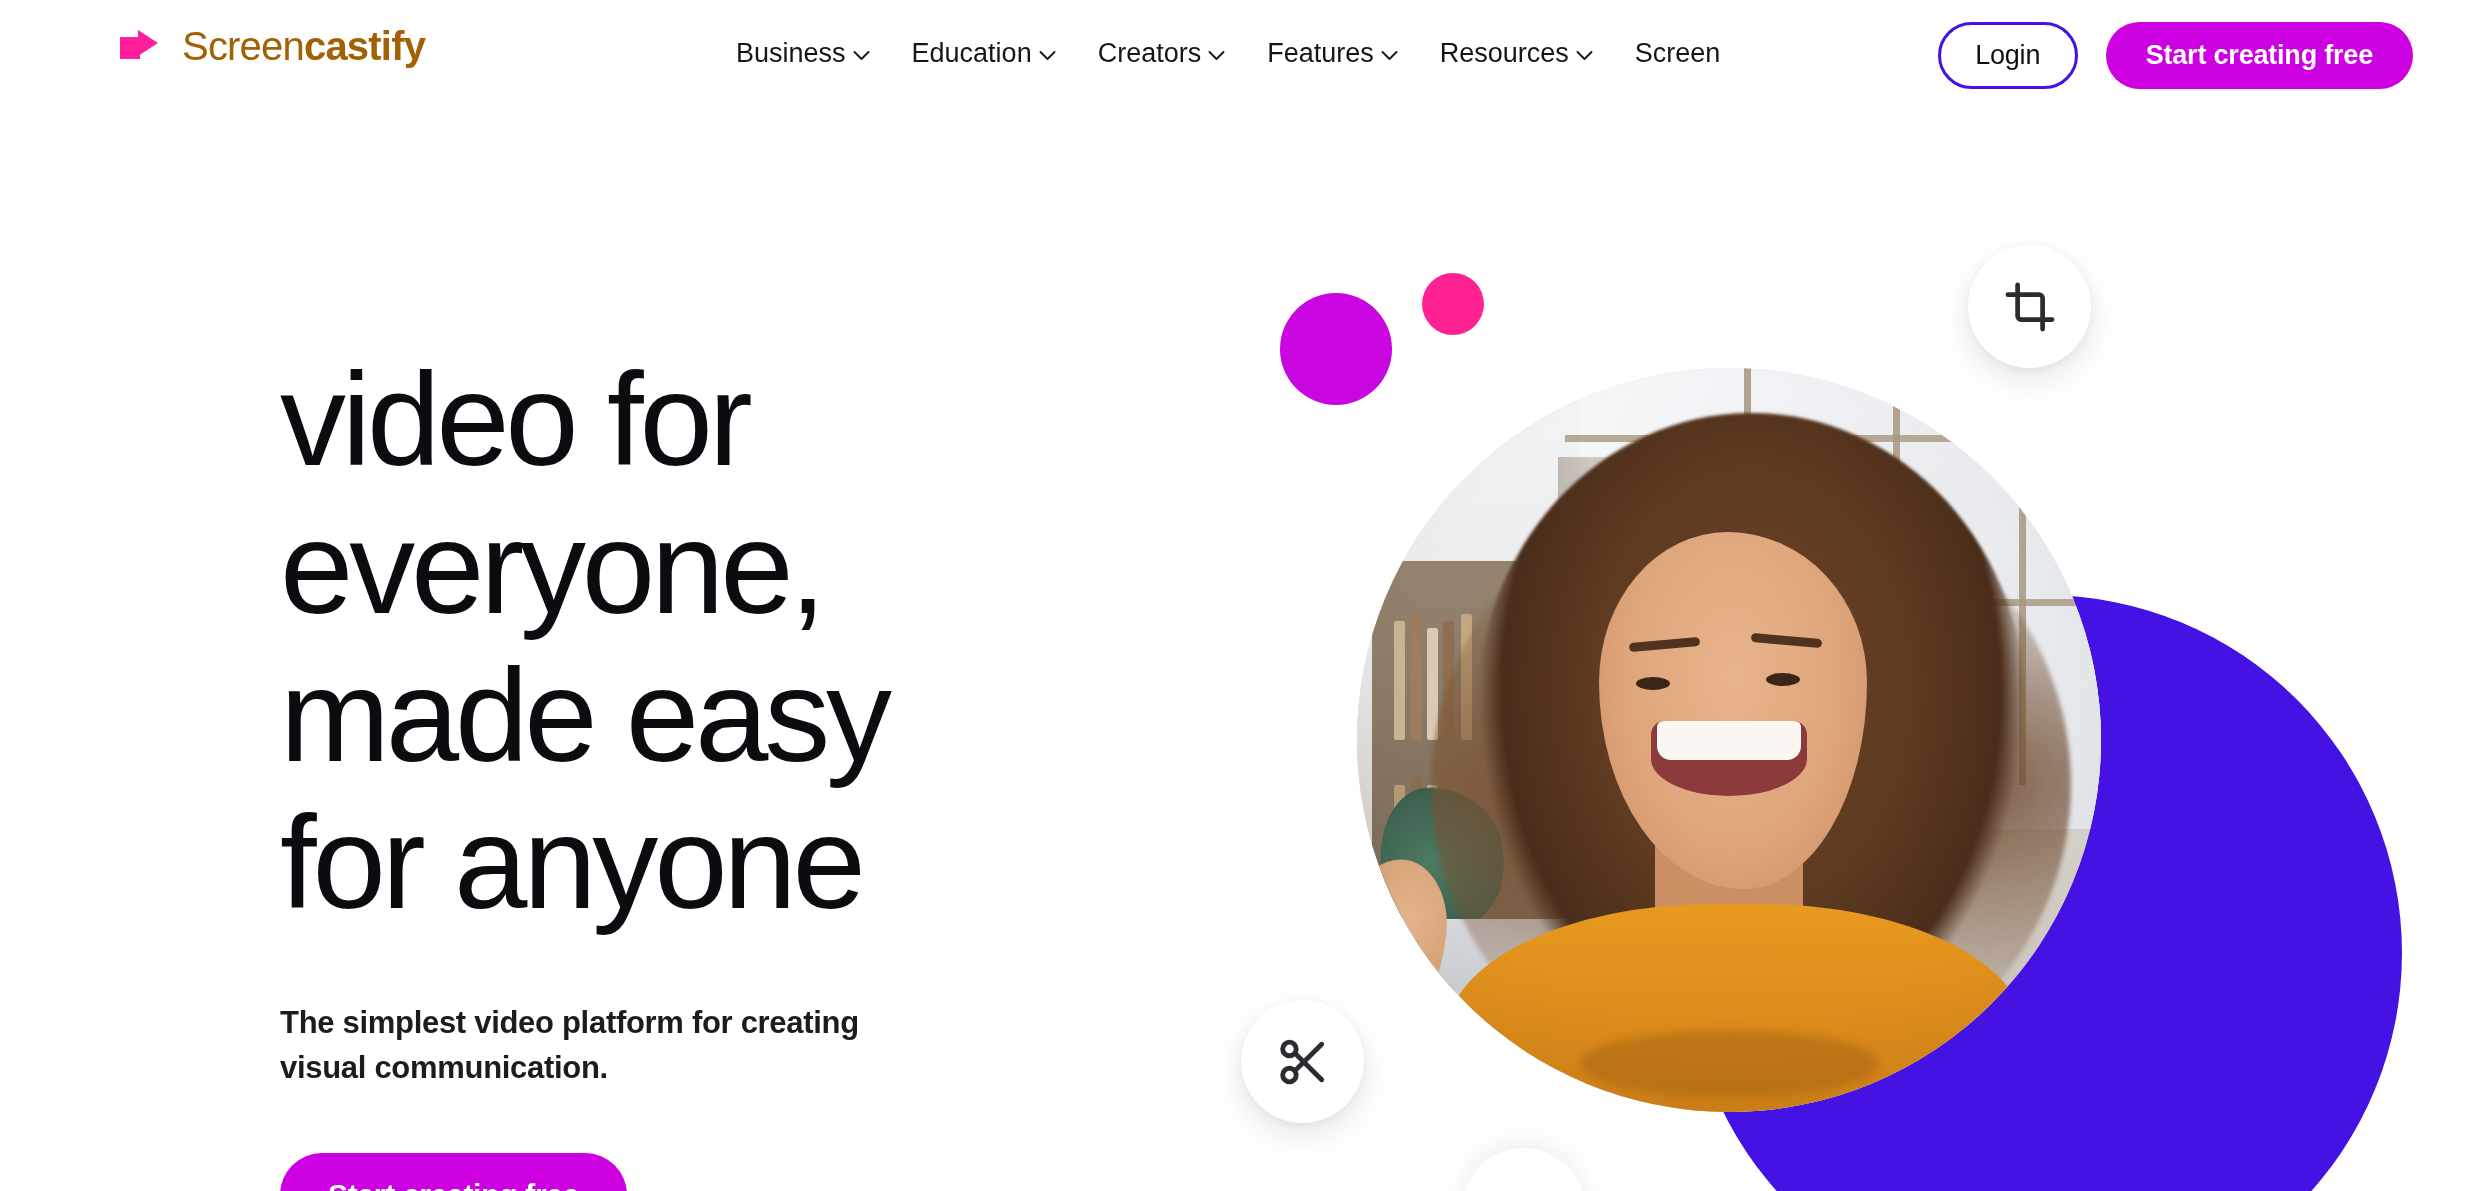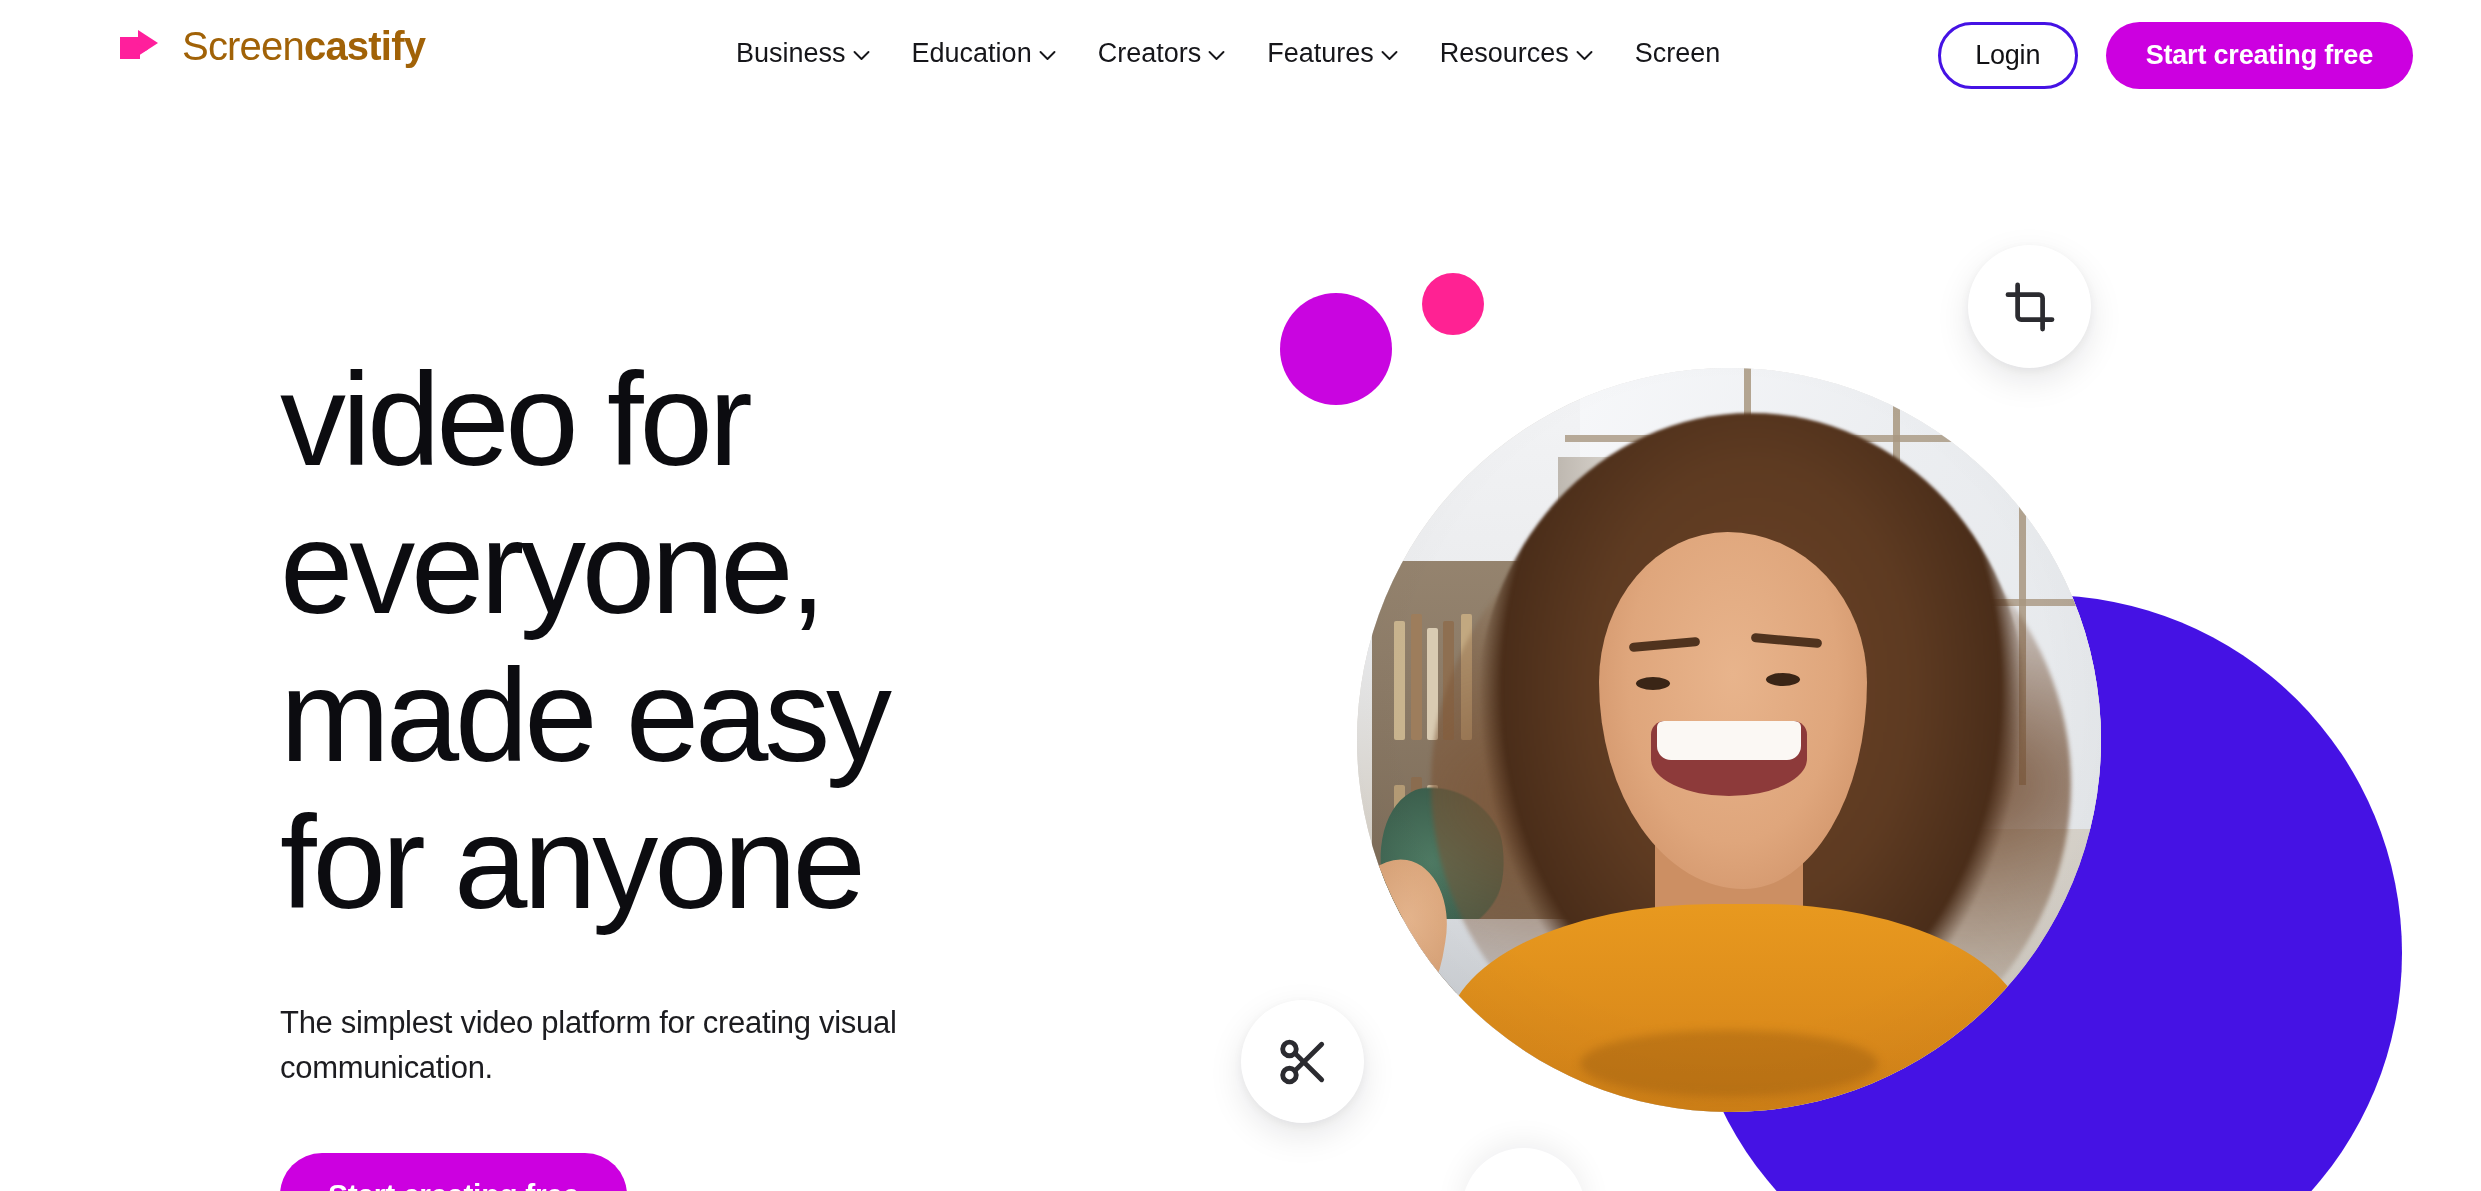--- a/index.html
+++ b/index.html
@@ -136,21 +136,21 @@
     line-height: 1.12;
     letter-spacing: -4.2px;
     color: #0C0C10;
   }
   .headline .hl-line { display: block; white-space: nowrap; }
 
   .subhead {
     margin-top: 64px;
     font-size: 31px;
     line-height: 1.45;
-    font-weight: 400;
+    font-weight: 700;
     color: #1c1c20;
     width: 640px;
     letter-spacing: -0.3px;
   }
 
   .btn-start-hero {
     margin-top: 62px;
     height: 84px;
     padding: 0 48px;
     border-radius: 46px;

